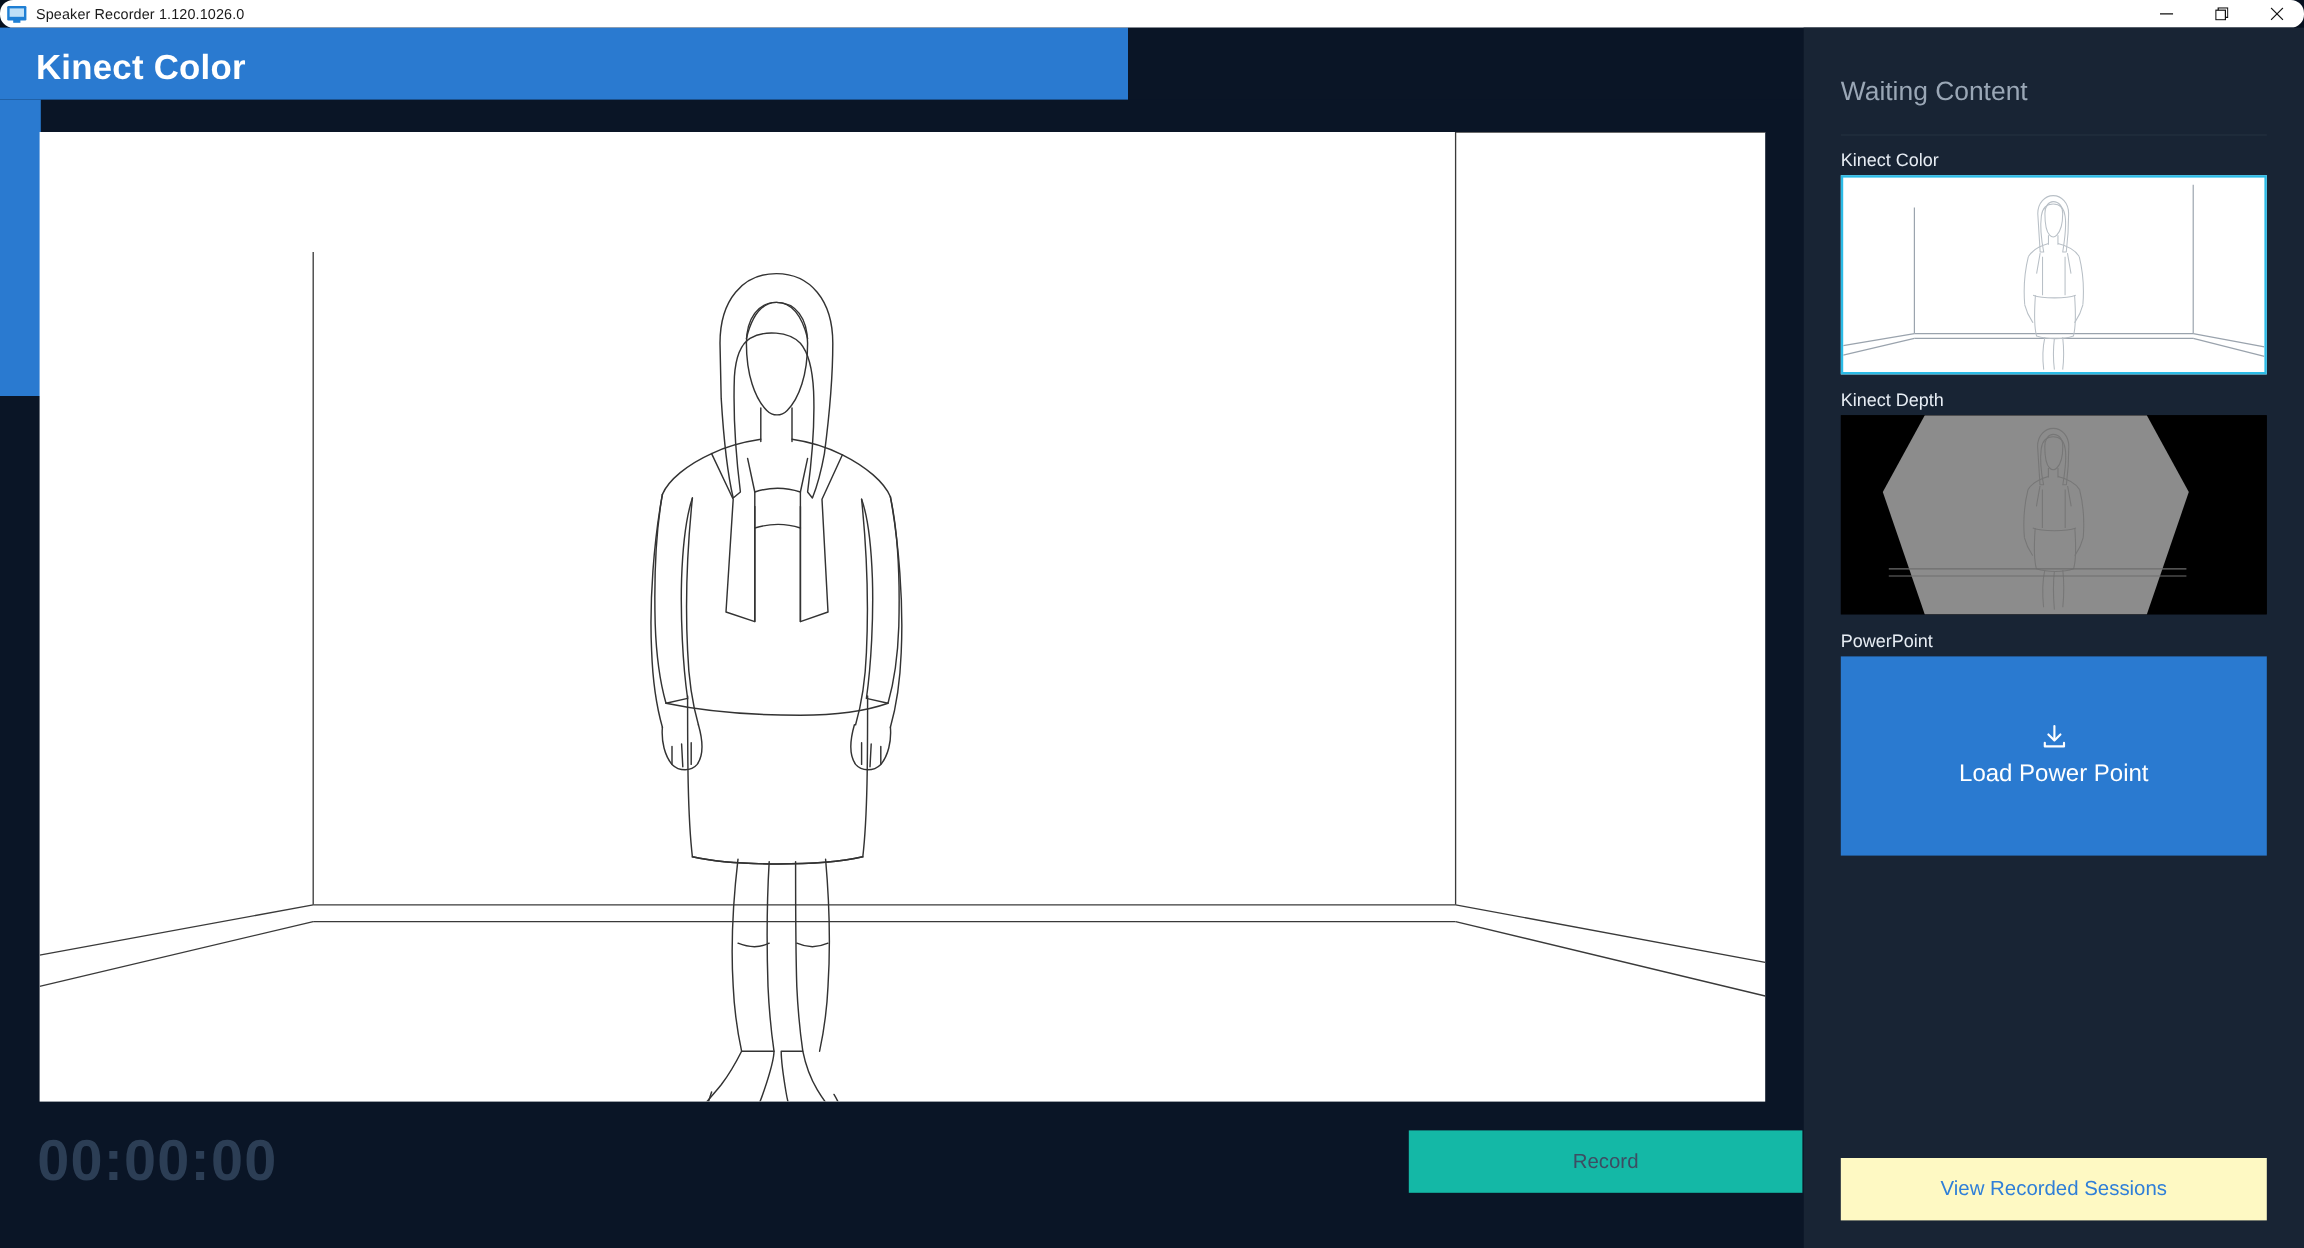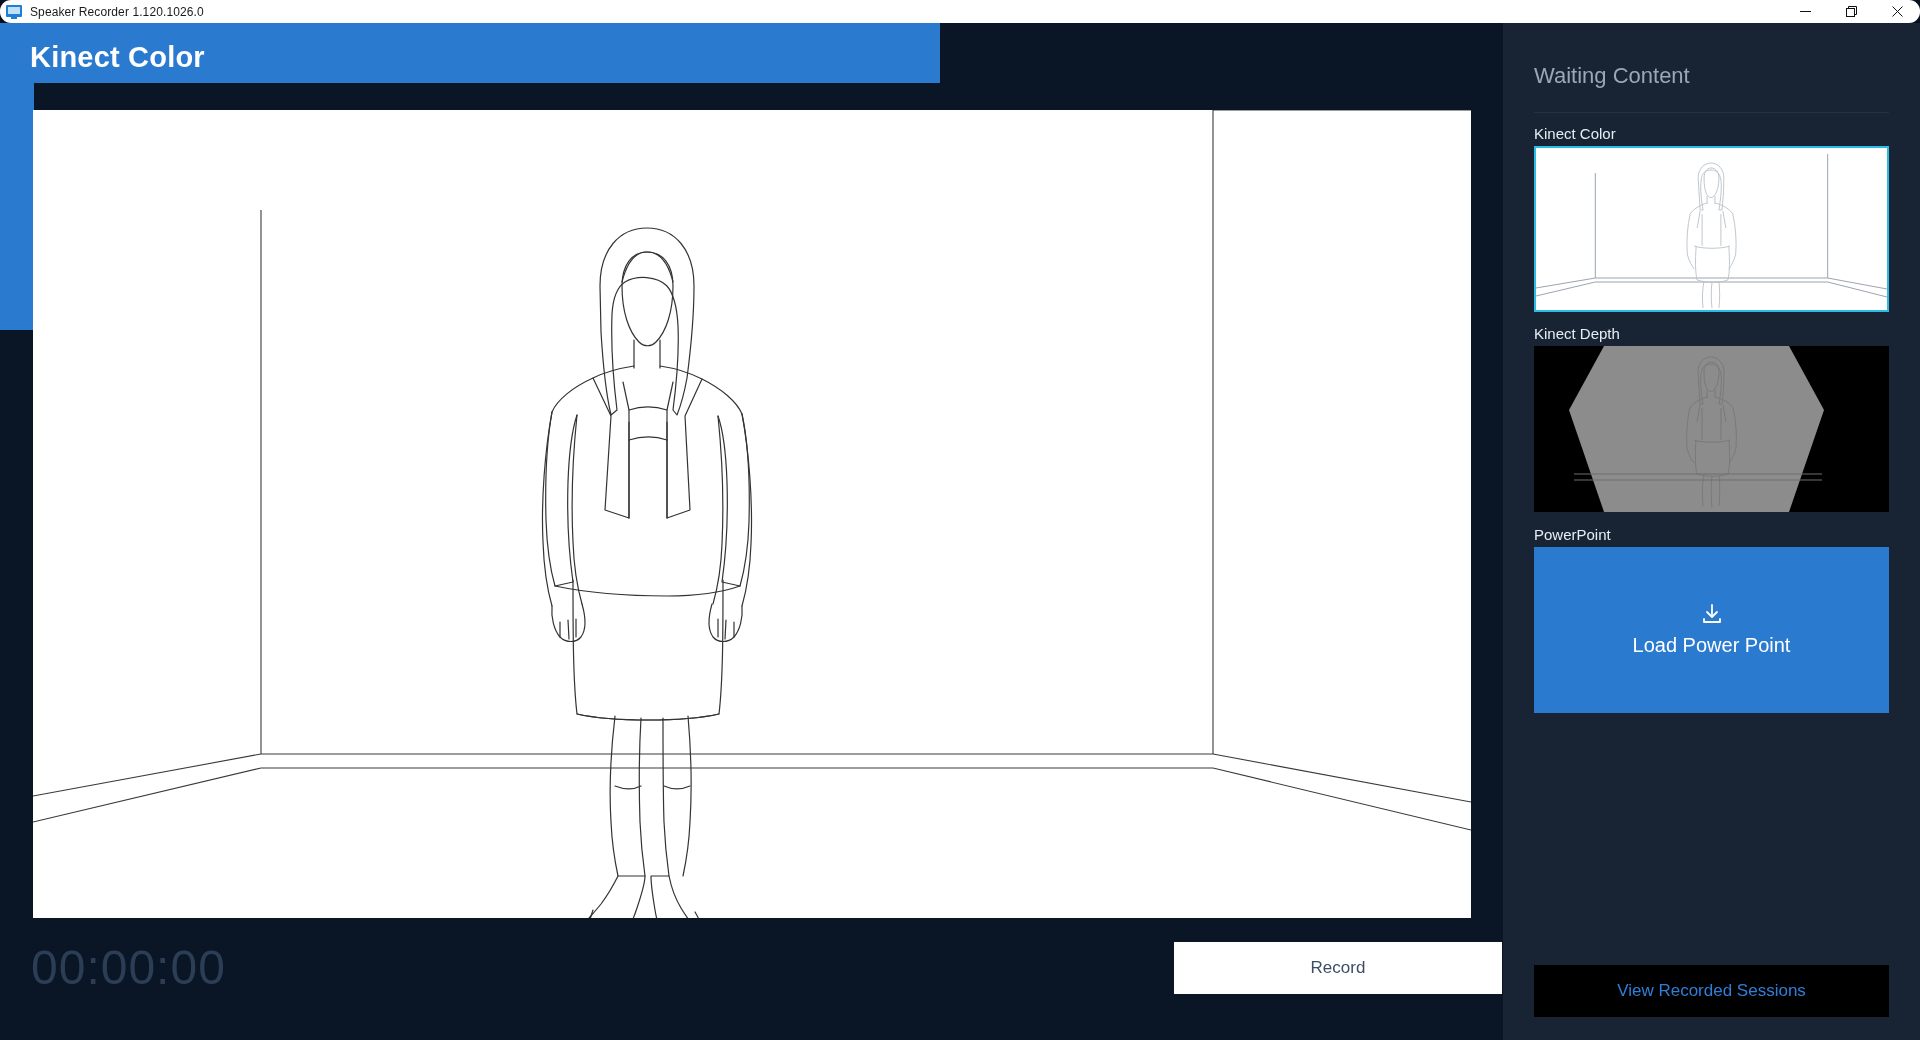--- a/index.html
+++ b/index.html
@@ -98,27 +98,27 @@
     width: 1438px; height: 808px;
     background: #ffffff;
     z-index: 3;
     overflow: hidden;
   }
   .viewport svg { display: block; width: 100%; height: 100%; }
 
   
   .timer {
     position: absolute; left: 31px; top: 940px;
-    font-size: 48px; font-weight: 400; color: #2c3e55;
+    font-size: 48px; font-weight: 700; color: #2c3e55;
     letter-spacing: 1px; z-index: 6;
   }
   .record-btn {
     position: absolute; left: 1174px; top: 942px;
     width: 328px; height: 52px;
-    background: #ffffff;
+    background: #14b8a6;
     display: flex; align-items: center; justify-content: center;
     z-index: 6;
   }
   .record-btn span {
     font-size: 17px; color: #3d4d63;
   }
 
   
   .sidebar {
     position: absolute; right: 0; top: 23px;
@@ -160,21 +160,21 @@
     background: #2a7ad0;
     display: flex; flex-direction: column;
     align-items: center; justify-content: center;
     gap: 7px; cursor: pointer;
   }
   .ppt-btn .lbl { font-size: 20px; color: #ffffff; }
 
   .view-sessions {
     position: absolute; left: 31px; top: 942px;
     width: 355px; height: 52px;
-    background: #000000;
+    background: #fef9c3;
     display: flex; align-items: center; justify-content: center;
     cursor: pointer;
   }
   .view-sessions span { font-size: 17px; color: #2f7fd8; }
 </style>
 </head>
 <body>
 
 <div class="main"></div>
 <div class="main-topbar"></div>

